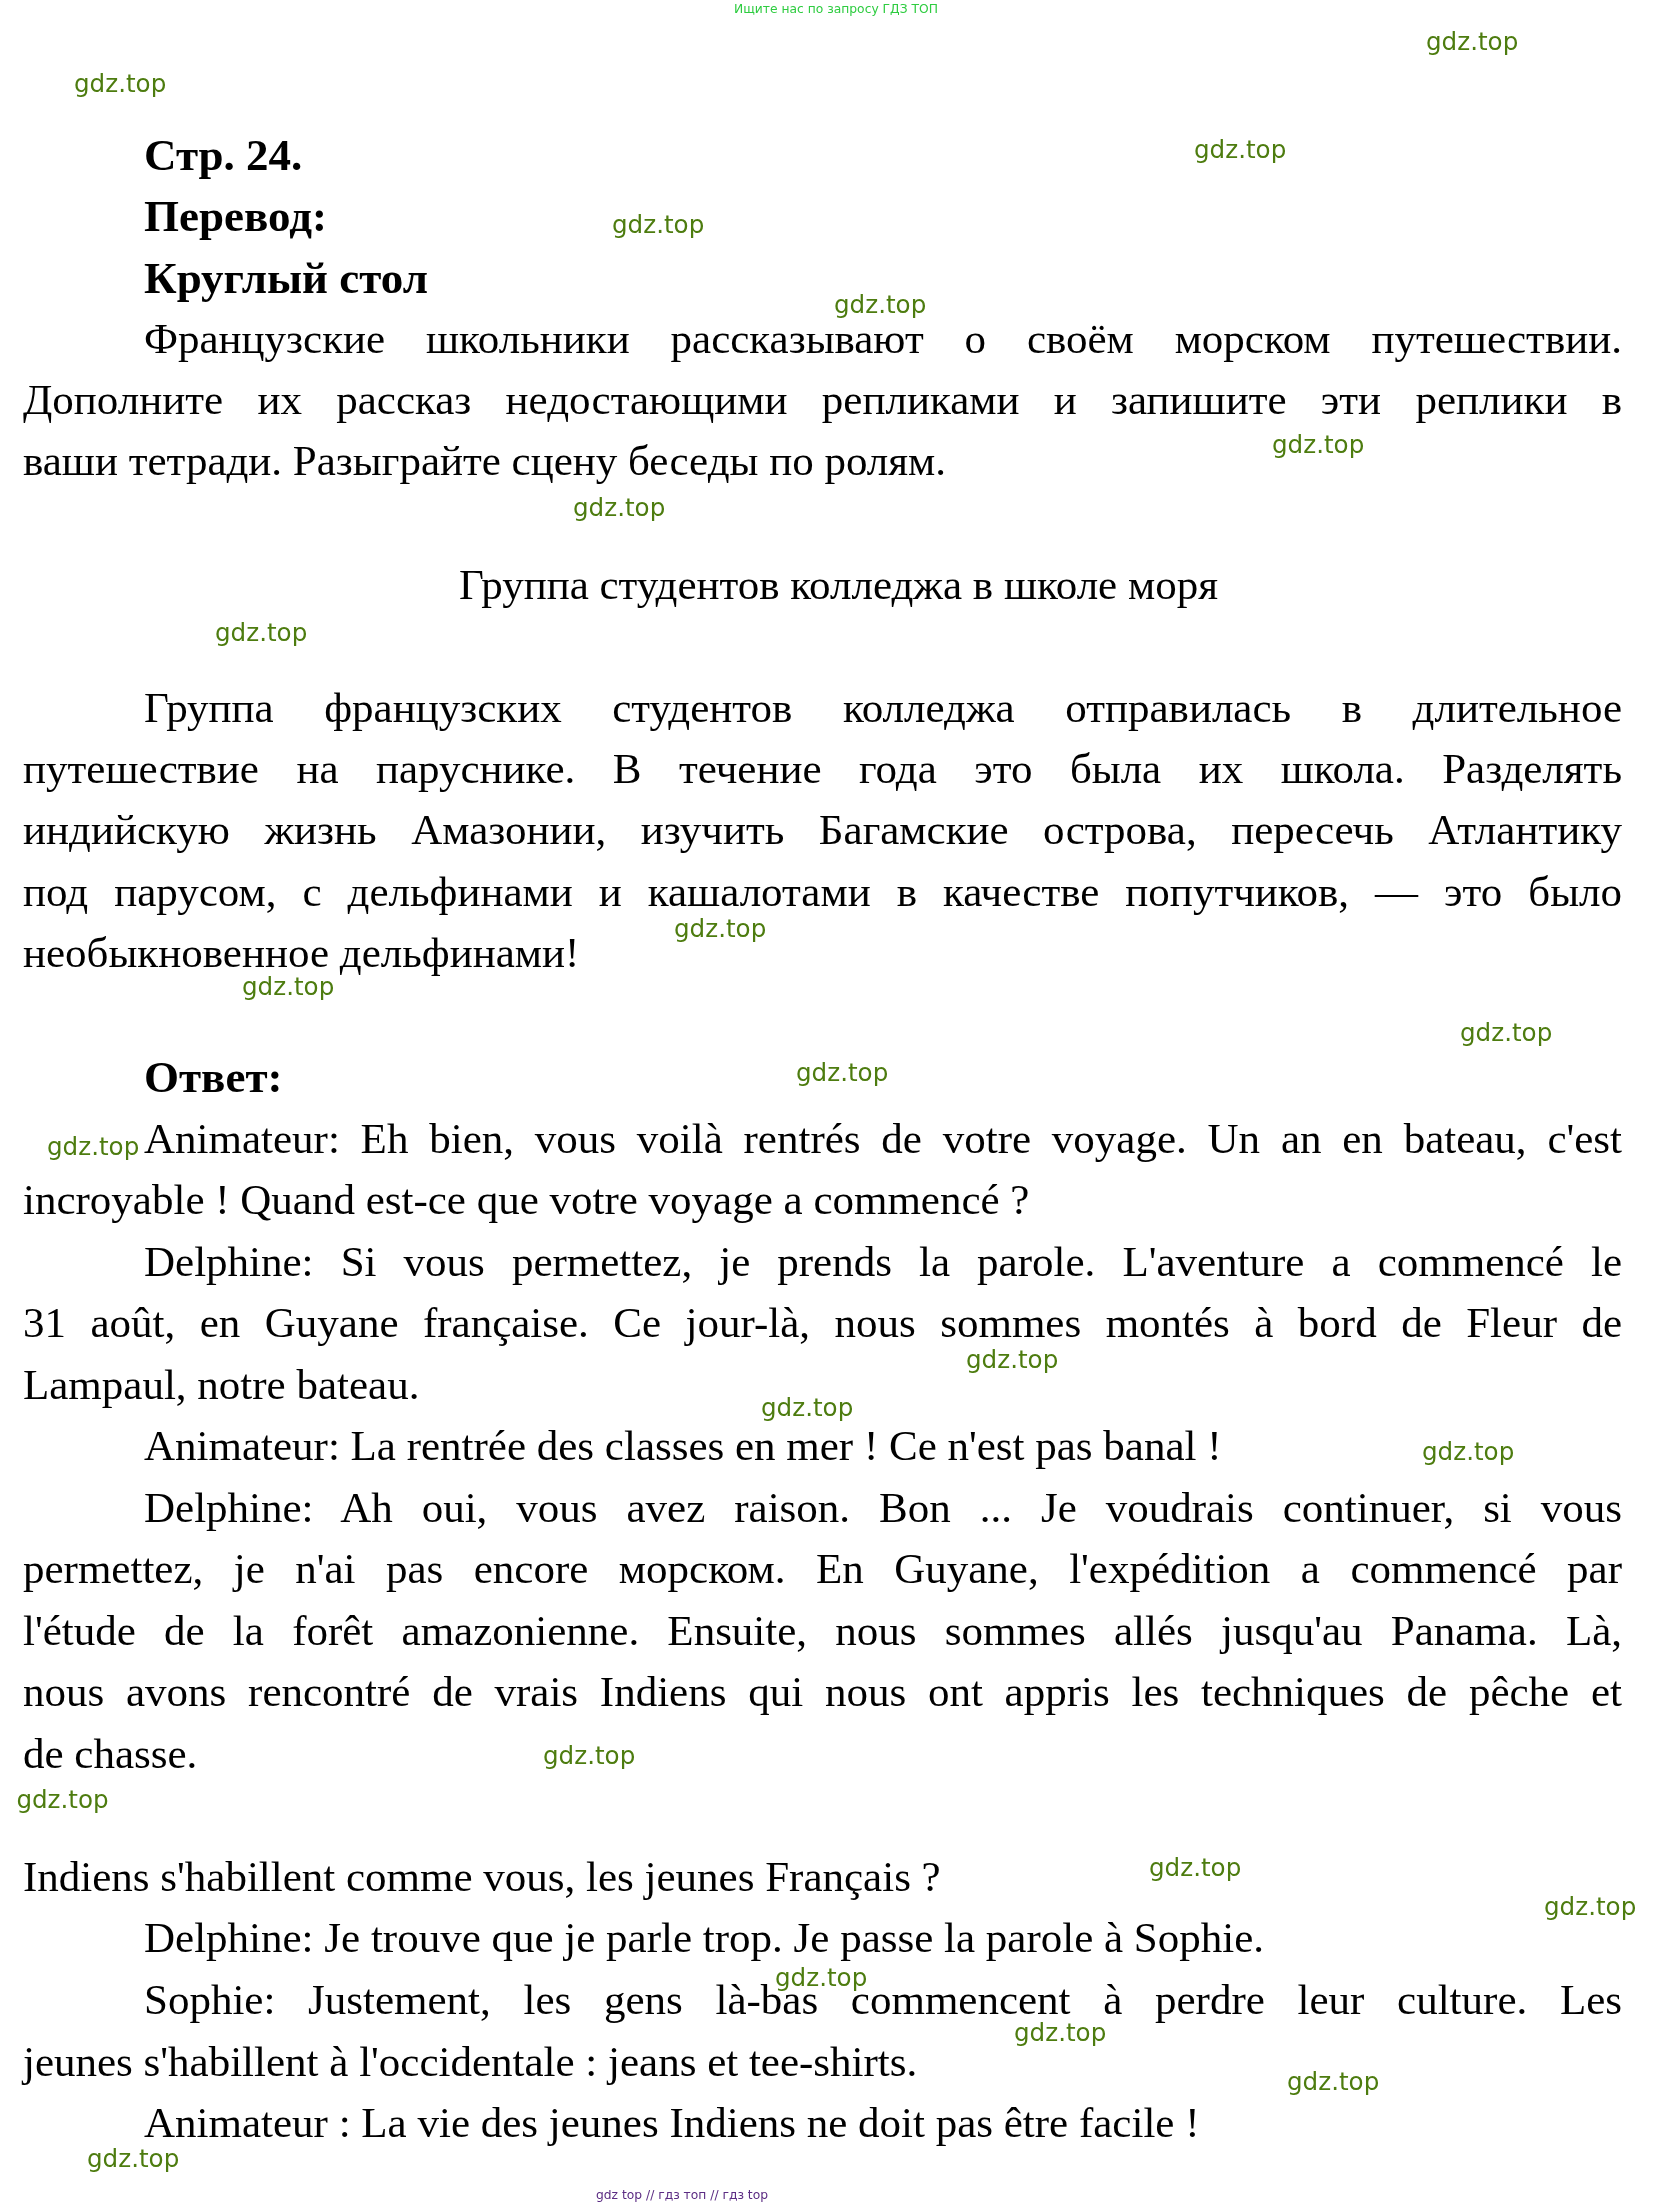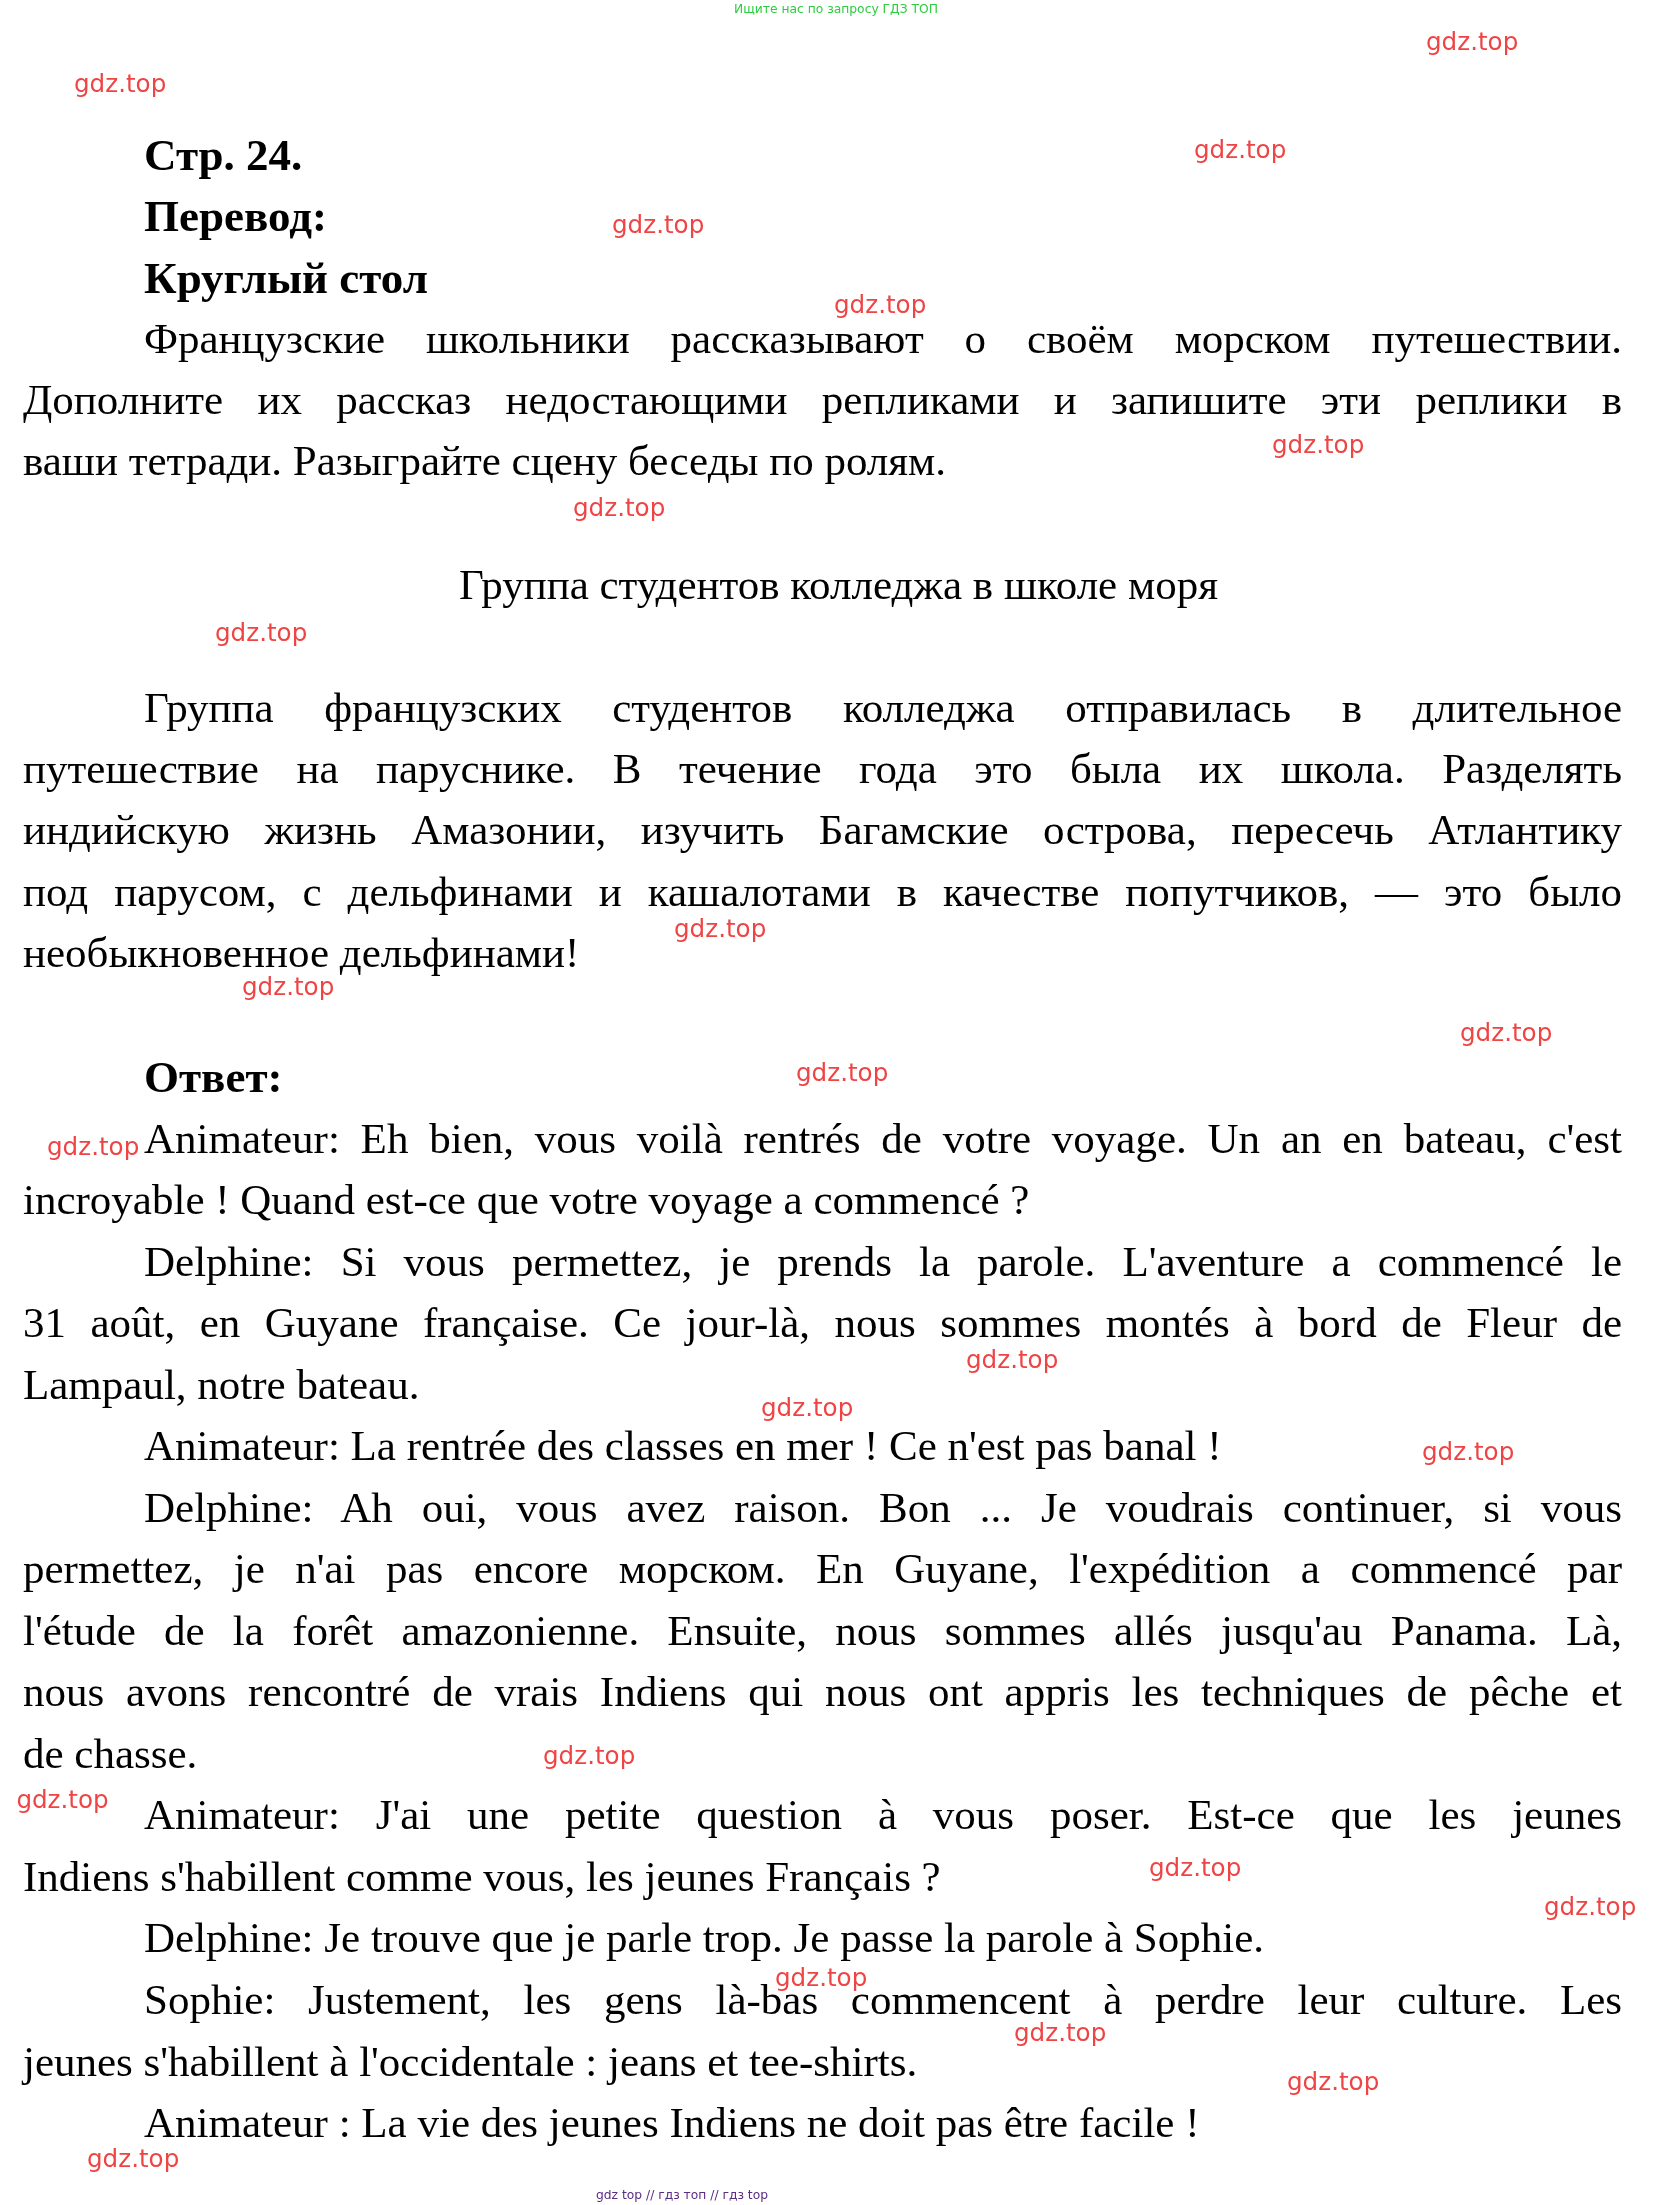--- a/index.html
+++ b/index.html
@@ -17,21 +17,21 @@
   .just-indent { left:144px; width:1478px; text-align:justify; text-align-last:justify; }
   .plain { left:23px; }
   .plain-indent { left:144px; }
   .heading { font-weight:bold; font-size:45px; left:144px; }
   .center { left:0; width:1628px; text-align:center; padding-left:49px; box-sizing:border-box; }
   b { font-weight:normal; }
   .wm {
     position:absolute;
     font-family:"DejaVu Sans", sans-serif;
     font-size:24.6px;
-    color:#ef4444;
+    color:#4d7c0f;
     line-height:1;
     white-space:nowrap;
   }
   .top-banner {
     position:absolute; top:1.6px; left:0; width:1672px; text-align:center;
     font-family:"DejaVu Sans", sans-serif; font-size:12.3px; color:#2ecc40;
   }
   .bottom-banner {
     position:absolute; top:2188px; left:0; width:1364px; text-align:center;
     font-family:"DejaVu Sans", sans-serif; font-size:12.3px; color:#5b2c83;
@@ -66,21 +66,20 @@
   <div class="line plain" style="top:1178px;"><span>incroyable ! Quand est-ce que votre voyage a commencé ?</span></div>
   <div class="line just-indent" style="top:1240px;"><span>Delphine: </span><b>Si vous permettez, je prends la parole.</b><span> L'aventure a commencé le</span></div>
   <div class="line just" style="top:1301px;"><span>31 août, en Guyane française. Ce jour-là, nous sommes montés à bord de Fleur de</span></div>
   <div class="line plain" style="top:1363px;"><span>Lampaul, notre bateau.</span></div>
   <div class="line plain-indent" style="top:1424px;"><span>Animateur: La rentrée des classes en mer ! Ce n'est pas banal !</span></div>
   <div class="line just-indent" style="top:1486px;"><span>Delphine: Ah oui, vous avez raison. Bon ... </span><b>Je voudrais continuer, si vous</b></div>
   <div class="line just" style="top:1547px;"><b>permettez, je n'ai pas encore морском.</b><span> En Guyane, l'expédition a commencé par</span></div>
   <div class="line just" style="top:1609px;"><span>l'étude de la forêt amazonienne. Ensuite, nous sommes allés jusqu'au Panama. Là,</span></div>
   <div class="line just" style="top:1670px;"><span>nous avons rencontré de vrais Indiens qui nous ont appris les techniques de pêche et</span></div>
   <div class="line plain" style="top:1732px;"><span>de chasse.</span></div>
-  <div class="line just-indent" style="top:1793px;"><span>Animateur: </span><b>J'ai une petite question à vous poser.</b><span> Est-ce que les jeunes</span></div>
   <div class="line plain" style="top:1855px;"><span>Indiens s'habillent comme vous, les jeunes Français ?</span></div>
   <div class="line just-indent" style="top:1978px;"><span>Sophie: Justement, les gens là-bas commencent à perdre leur culture. Les</span></div>
   <div class="line plain-indent" style="top:1916px;"><span>Delphine: Je trouve que je parle trop. </span><b>Je passe la parole à</b><span> Sophie.</span></div>
   <div class="line plain" style="top:2040px;"><span>jeunes s'habillent à l'occidentale : jeans et tee-shirts.</span></div>
   <div class="line plain-indent" style="top:2101px;"><span>Animateur : La vie des jeunes Indiens ne doit pas être facile !</span></div>
 
   <div class="wm" style="left:74px; top:72px;">gdz.top</div>
   <div class="wm" style="left:1426px; top:29.5px;">gdz.top</div>
   <div class="wm" style="left:1194px; top:138px;">gdz.top</div>
   <div class="wm" style="left:612px; top:213px;">gdz.top</div>

